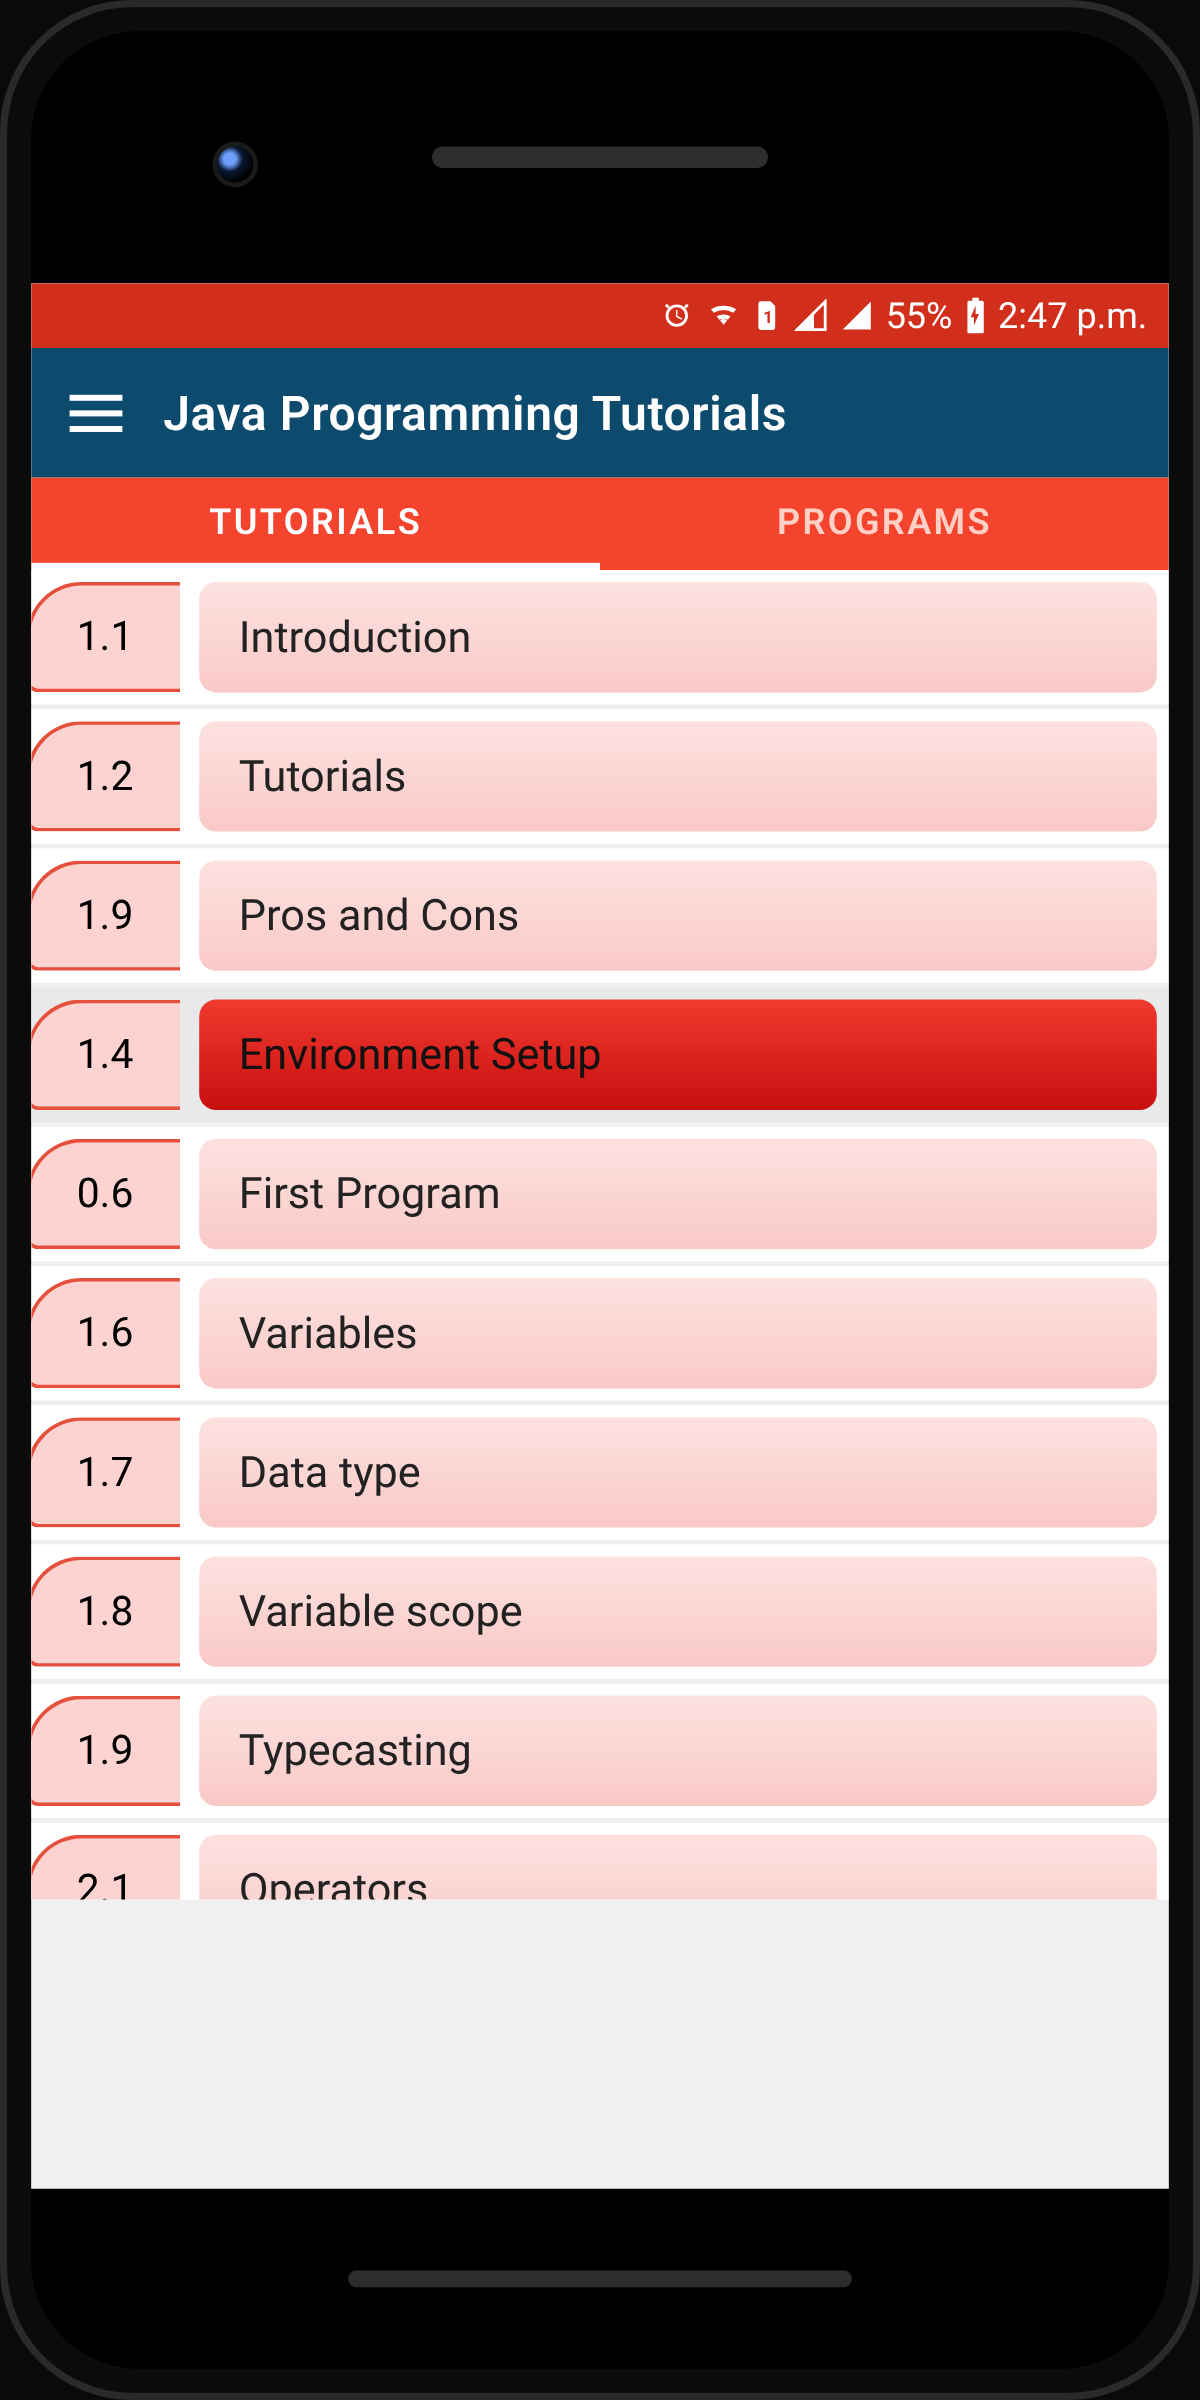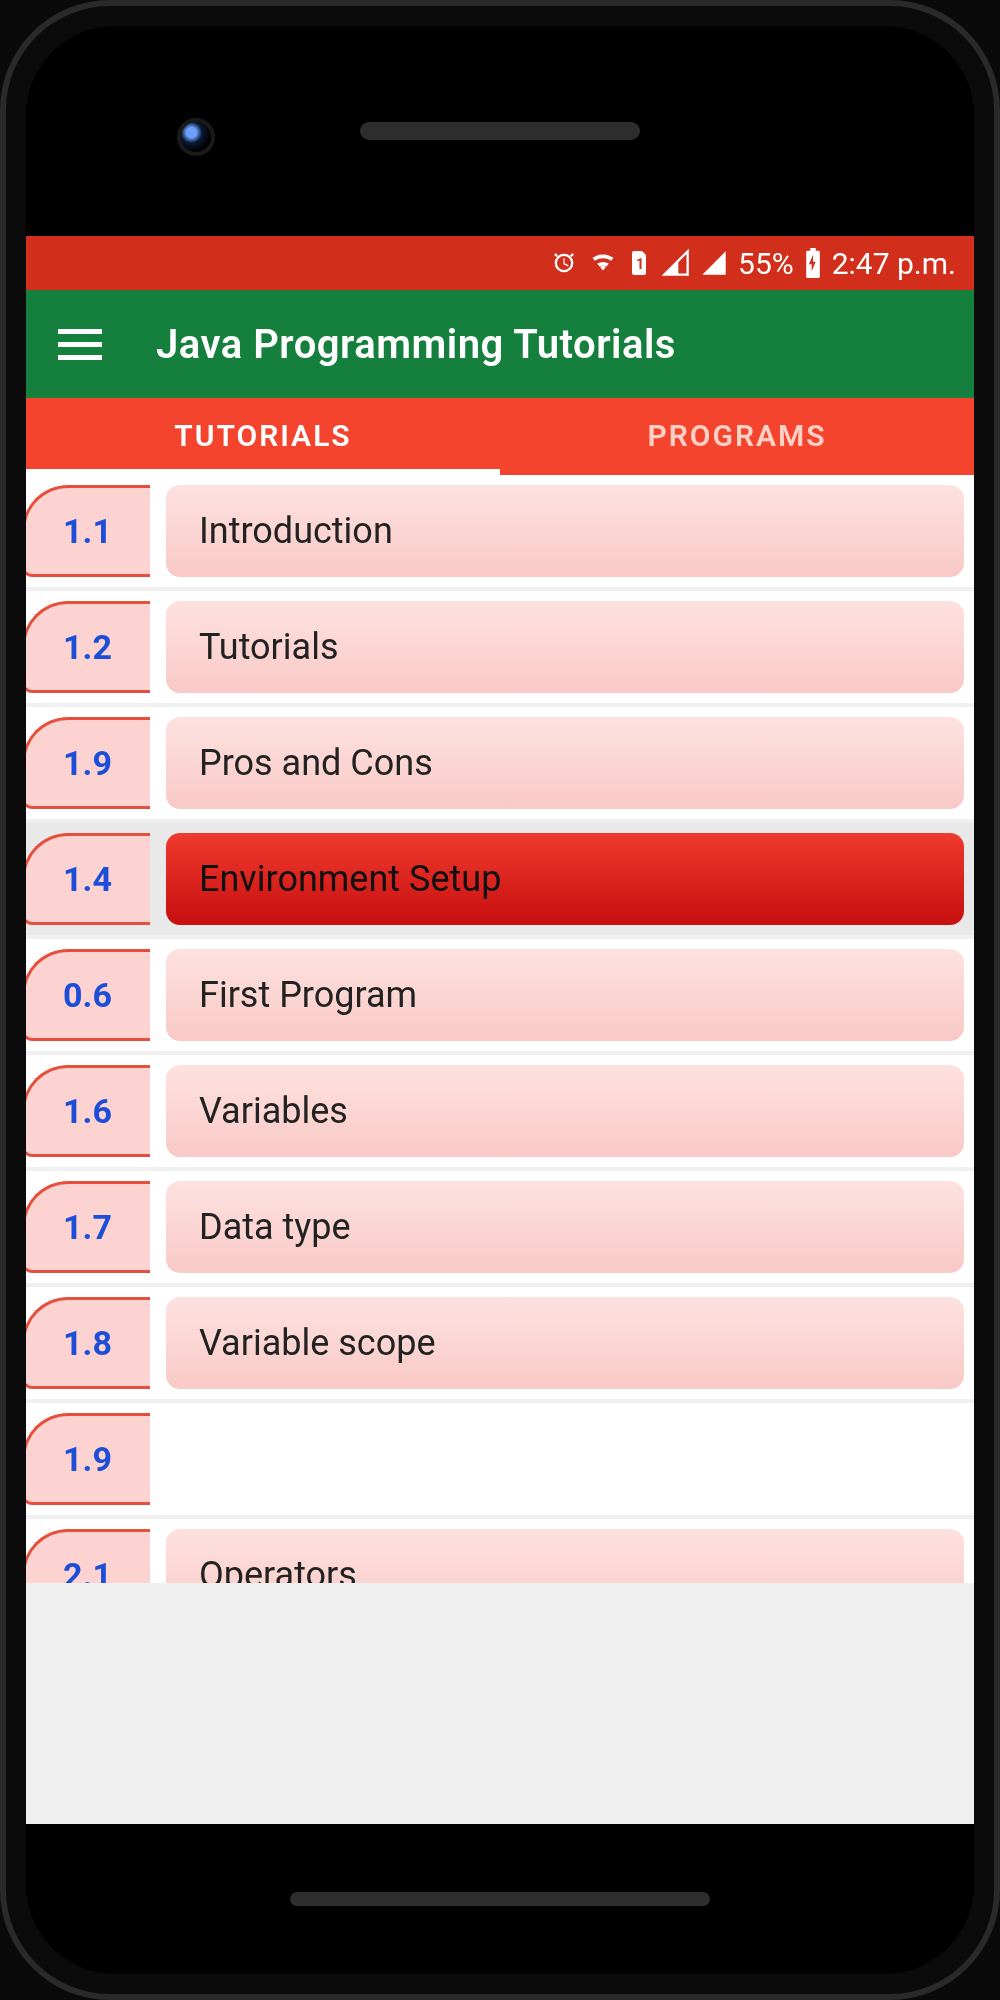--- a/index.html
+++ b/index.html
@@ -38,22 +38,22 @@
   .statusbar {
     height: 54px; background:#d12f1c; color:#fff;
     display:flex; align-items:center; justify-content:flex-end;
     padding: 0 18px; font-size: 30px; font-weight:400; gap: 10px;
   }
   .statusbar .icons { display:flex; align-items:center; gap:10px; }
   .statusbar svg { display:block; }
 
   
   .appbar {
-    background:#15803d; color:#fff;
-    display:flex; align-items:center; gap: 46px;
+    background:#0c4a6e; color:#fff;
+    display:flex; align-items:center; gap: 26px;
     padding: 24px 28px 24px 24px;
   }
   .menu-btn { width:60px; height:60px; display:flex; align-items:center; justify-content:center; }
   .menu-btn span, .menu-btn span::before, .menu-btn span::after {
     content:""; display:block; width:44px; height:5px; background:#fff; position:relative;
   }
   .menu-btn span::before { position:absolute; top:-13px; left:0; }
   .menu-btn span::after  { position:absolute; top: 13px; left:0; }
   .appbar-title { font-size: 40px; font-weight:600; letter-spacing:0.5px; }
 
@@ -73,21 +73,21 @@
   .row + .row { margin-top: 4px; }
   .row.selected { background:#e9e9e9; }
 
   .num {
     width: 128px; min-width:128px; height: 92px;
     border: 3px solid #e5503d;
     border-right: none;
     border-top-left-radius: 46px;
     border-bottom-left-radius: 10px;
     background:#fcd3d1;
-    color:#1d4ed8; font-size:34px; font-weight:700;
+    color:#000000; font-size:34px; font-weight:400;
     display:flex; align-items:center; justify-content:center;
     margin-left: -4px;
   }
   .label {
     flex:1; height:92px; border-radius:14px;
     background: linear-gradient(#fde2e0, #f9c9c6);
     display:flex; align-items:center; padding: 0 33px;
     color:#222; font-size:36px;
   }
   .row.selected .label {
@@ -183,20 +183,21 @@
         <div class="row">
           <div class="num">1.7</div>
           <div class="label">Data type</div>
         </div>
         <div class="row">
           <div class="num">1.8</div>
           <div class="label">Variable scope</div>
         </div>
         <div class="row">
           <div class="num">1.9</div>
+          <div class="label">Typecasting</div>
         </div>
         <div class="row partial">
           <div class="num">2.1</div>
           <div class="label">Operators</div>
         </div>
       </div>
 
     </div>
 
     <div class="bezel-bottom">

